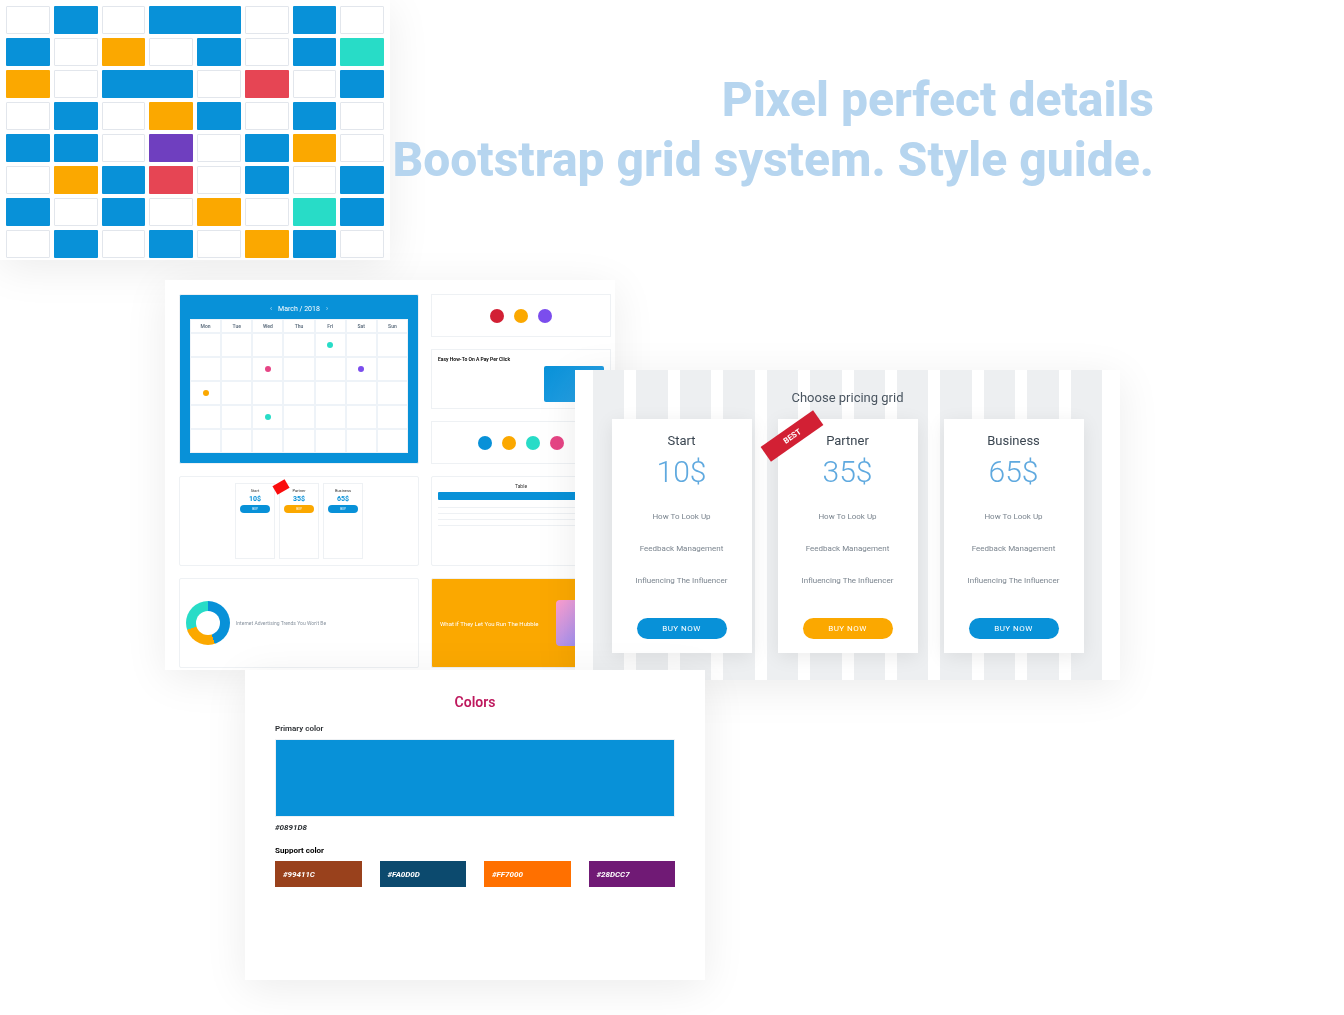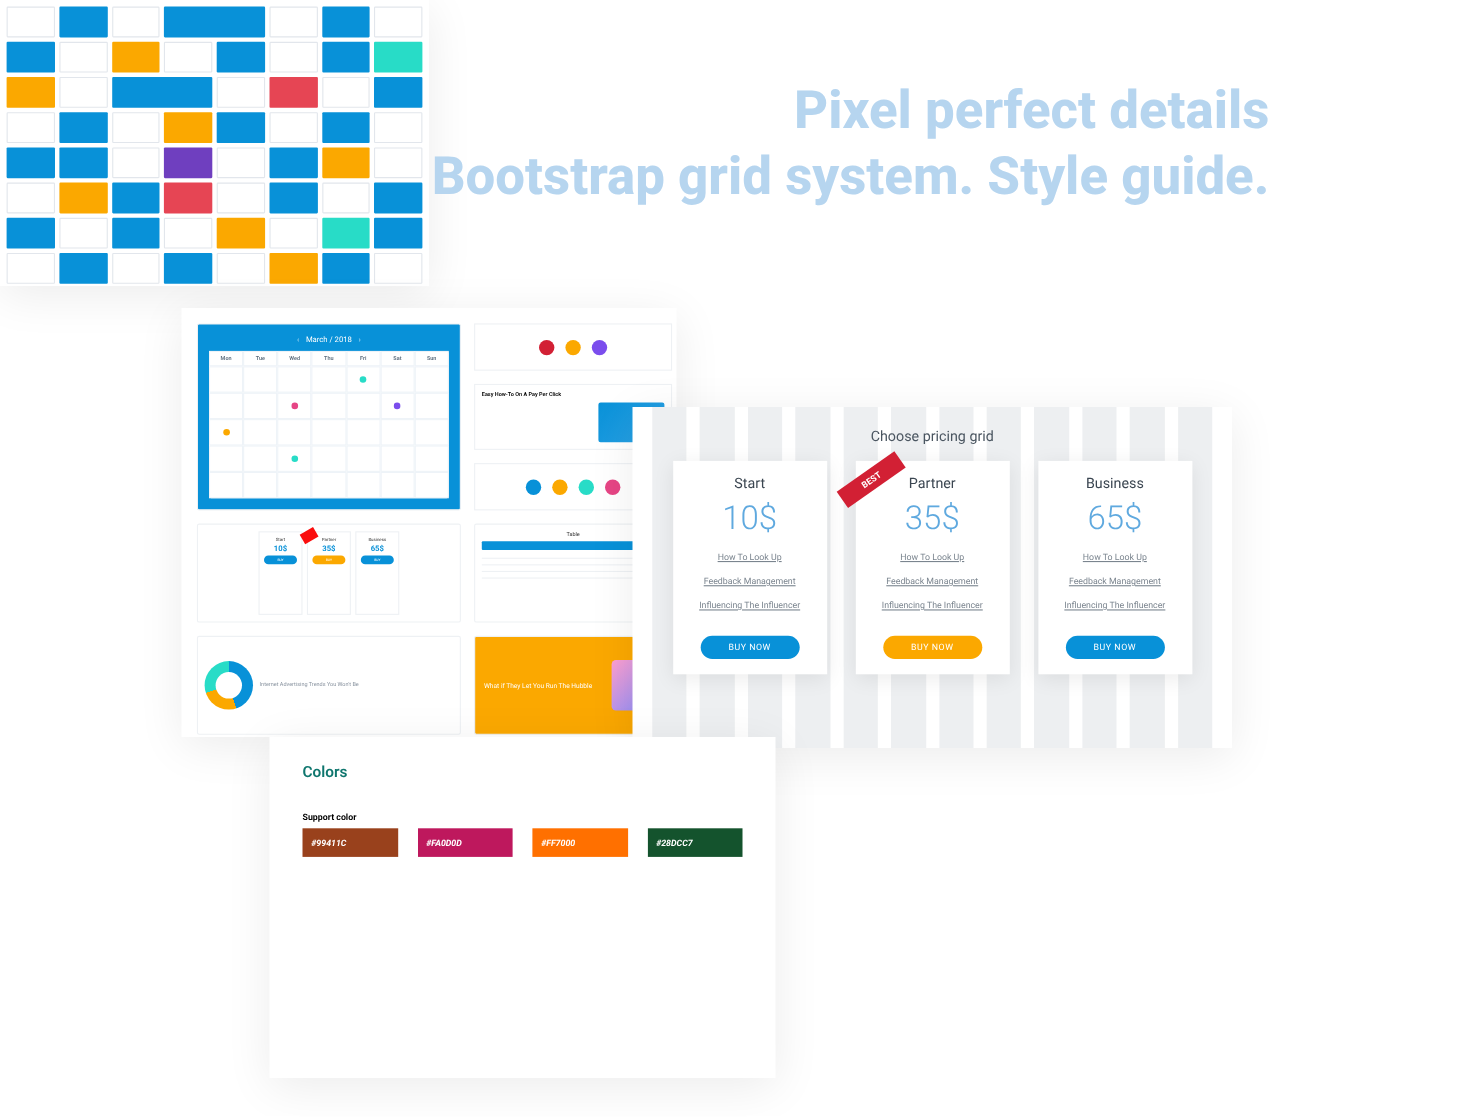--- a/index.html
+++ b/index.html
@@ -145,21 +145,21 @@
   .grid-cols span{flex:1;background:#dcdfe3;opacity:.5;}
   .pricing-inner{position:relative;height:100%;display:flex;flex-direction:column;align-items:center;}
   .pricing-title{font-size:13px;color:#4a5560;margin:2px 0 14px;}
   .plans{display:flex;gap:26px;}
   .plan{
     width:140px;background:#fff;box-shadow:0 4px 18px rgba(0,0,0,.08);
     padding:14px 10px 14px;text-align:center;position:relative;
   }
   .plan .name{font-size:13px;color:#3b4651;margin-bottom:6px;}
   .plan .price{font-size:30px;color:#5fa9df;font-weight:300;margin-bottom:10px;}
-  .plan .feat{font-size:8px;color:#7b858f;margin:13px 0;text-decoration:underline;}
+  .plan .feat{font-size:8px;color:#7b858f;margin:23px 0;}
   .plan .buy{
     margin-top:10px;display:inline-block;width:90px;
     background:var(--primary);color:#fff;font-size:8px;letter-spacing:.06em;
     padding:6px 0;border-radius:12px;
   }
   .plan.best .buy{background:var(--accent);}
   .best-ribbon{
     position:absolute;top:8px;left:-18px;width:64px;height:18px;
     background:#d22034;color:#fff;font-size:8px;font-weight:700;
     display:flex;align-items:center;justify-content:center;
@@ -167,21 +167,21 @@
   }
 
   
   .colors-panel{
     top: 670px;
     left: 245px;
     width: 460px;
     height: 310px;
     padding: 24px 30px;
   }
-  .colors-title{text-align:left;font-size:14px;font-weight:600;color:#0f766e;margin-bottom:14px;}
+  .colors-title{text-align:center;font-size:14px;font-weight:600;color:#be185d;margin-bottom:14px;}
   .sw-row{display:flex;gap:18px;}
   .sw-col{flex:1;}
   .sw-label{font-size:8px;font-weight:600;color:#2b2f33;margin-bottom:6px;}
   .swatch{height:78px;margin-bottom:6px;border:1px solid #eef1f4;}
   .sw-hex{font-size:8px;font-weight:700;font-style:italic;color:#2b2f33;}
   .support-label{font-size:8px;font-weight:700;margin:14px 0 6px;}
   .support-row{display:flex;gap:18px;}
   .support-row .chip{flex:1;height:26px;display:flex;align-items:center;padding:0 8px;font-size:8px;font-weight:700;font-style:italic;color:#fff;}
 
   
@@ -365,27 +365,32 @@
         <div class="feat">Influencing The Influencer</div>
         <div class="buy">BUY NOW</div>
       </div>
     </div>
   </div>
 </div>
 
 <div class="panel colors-panel">
   <div class="colors-title">Colors</div>
   <div class="sw-row">
+    <div class="sw-col">
+      <div class="sw-label">Primary color</div>
+      <div class="swatch" style="background:#0891D8"></div>
+      <div class="sw-hex">#0891D8</div>
+    </div>
   </div>
   <div class="support-label">Support color</div>
   <div class="support-row">
     <div class="chip" style="background:#99411C">#99411C</div>
-    <div class="chip" style="background:#be185d">#FA0D0D</div>
+    <div class="chip" style="background:#0c4a6e">#FA0D0D</div>
     <div class="chip" style="background:#FF7000">#FF7000</div>
-    <div class="chip" style="background:#14532d">#28DCC7</div>
+    <div class="chip" style="background:#701a75">#28DCC7</div>
   </div>
 </div>
 
 <div class="mosaic-panel">
   <div class="mosaic">
     <div class="tile w"></div>
       <div class="tile b"></div>
       <div class="tile w"></div>
       <div class="tile b big"></div>
       <div class="tile w"></div>

